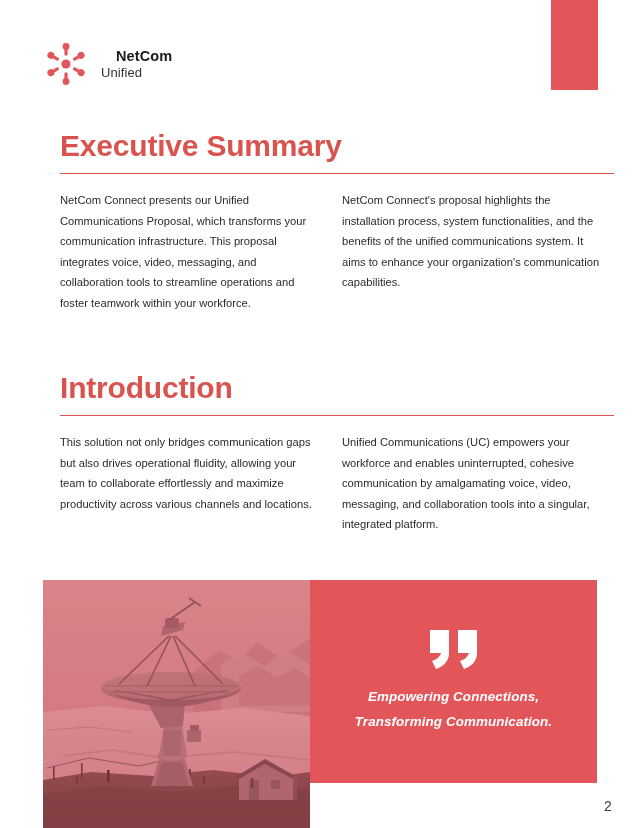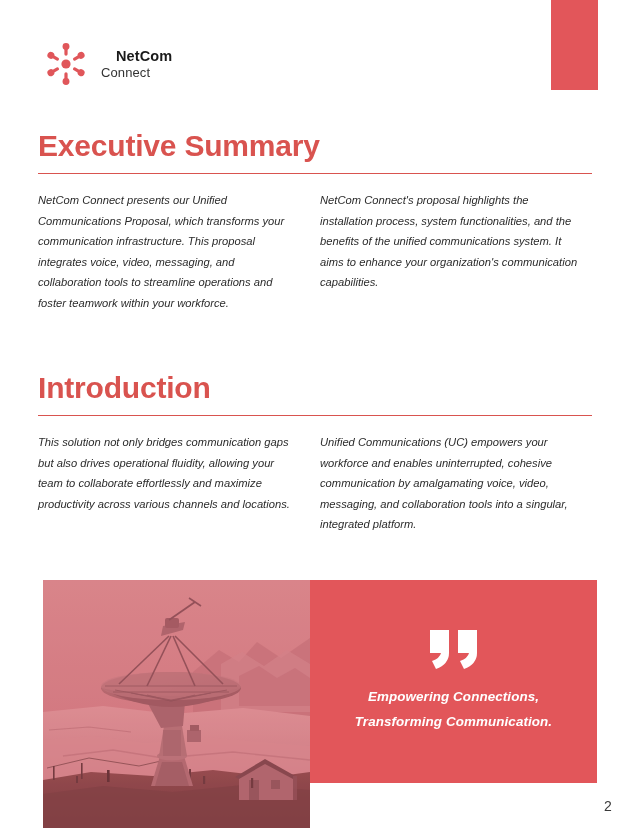--- a/index.html
+++ b/index.html
@@ -64,21 +64,21 @@
   .brand-sub {
     font-size: 13px;
     font-weight: normal;
     color: #333333;
     letter-spacing: .1px;
   }
 
   
   .section {
     position: absolute;
-    left: 38px;
+    left: 60px;
     width: 554px;
   }
   .section-heading {
     font-size: 30px;
     font-weight: bold;
     color: #d9534f;
     letter-spacing: -0.2px;
     margin: 0;
     line-height: 1.1;
   }
@@ -101,21 +101,20 @@
   }
   .col + .col {
     margin-left: 20px;
   }
   .col p {
     margin: 0;
     font-size: 11.2px;
     line-height: 20.6px;
     color: #2b2b2b;
     text-align: left;
-    font-style: italic;
   }
 
   
   #exec-section { top: 129px; }
   #intro-section { top: 371px; }
 
   
   .feature-row {
     position: absolute;
     left: 43px;
@@ -223,21 +222,21 @@
         </g>
 
         <g transform="rotate(120 50 50)">
           <rect x="46.5" y="12" width="7" height="20" rx="3.5"></rect>
           <circle cx="50" cy="12" r="7.5"></circle>
         </g>
       </g>
     </svg>
     <div class="brand-text">
       <span class="brand-name">NetCom</span>
-      <span class="brand-sub">Connect</span>
+      <span class="brand-sub">Unified</span>
     </div>
   </div>
 
   <div class="section" id="exec-section">
     <h1 class="section-heading">Executive Summary</h1>
     <div class="section-rule"></div>
     <div class="cols">
       <div class="col">
         <p>NetCom Connect presents our Unified Communications Proposal, which transforms your communication infrastructure. This proposal integrates voice, video, messaging, and collaboration tools to streamline operations and foster teamwork within your workforce.</p>
       </div>

